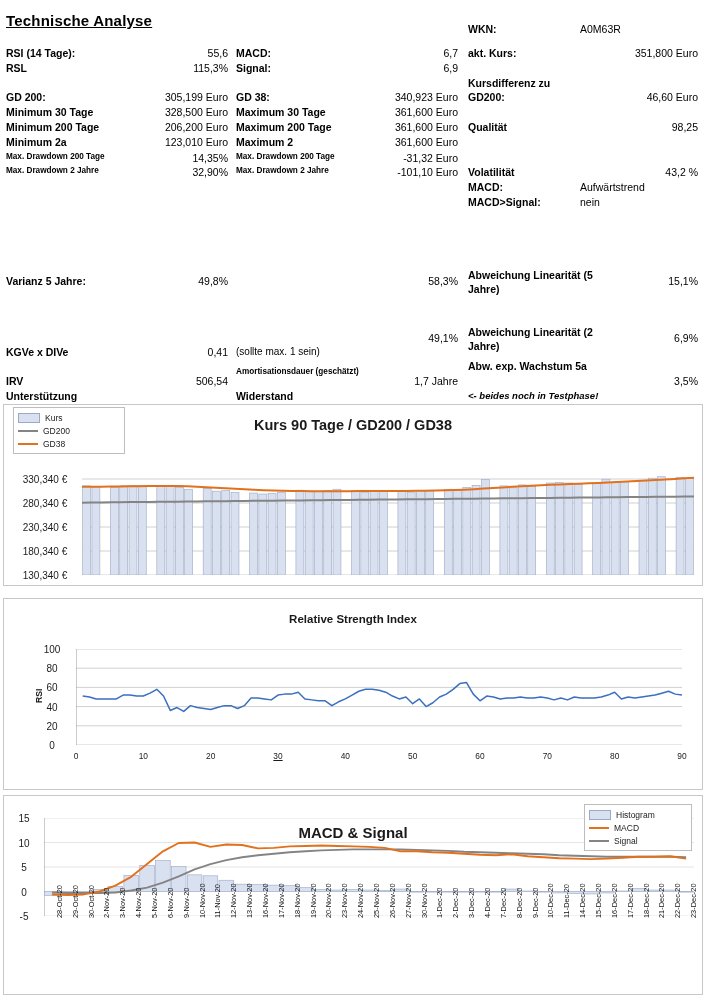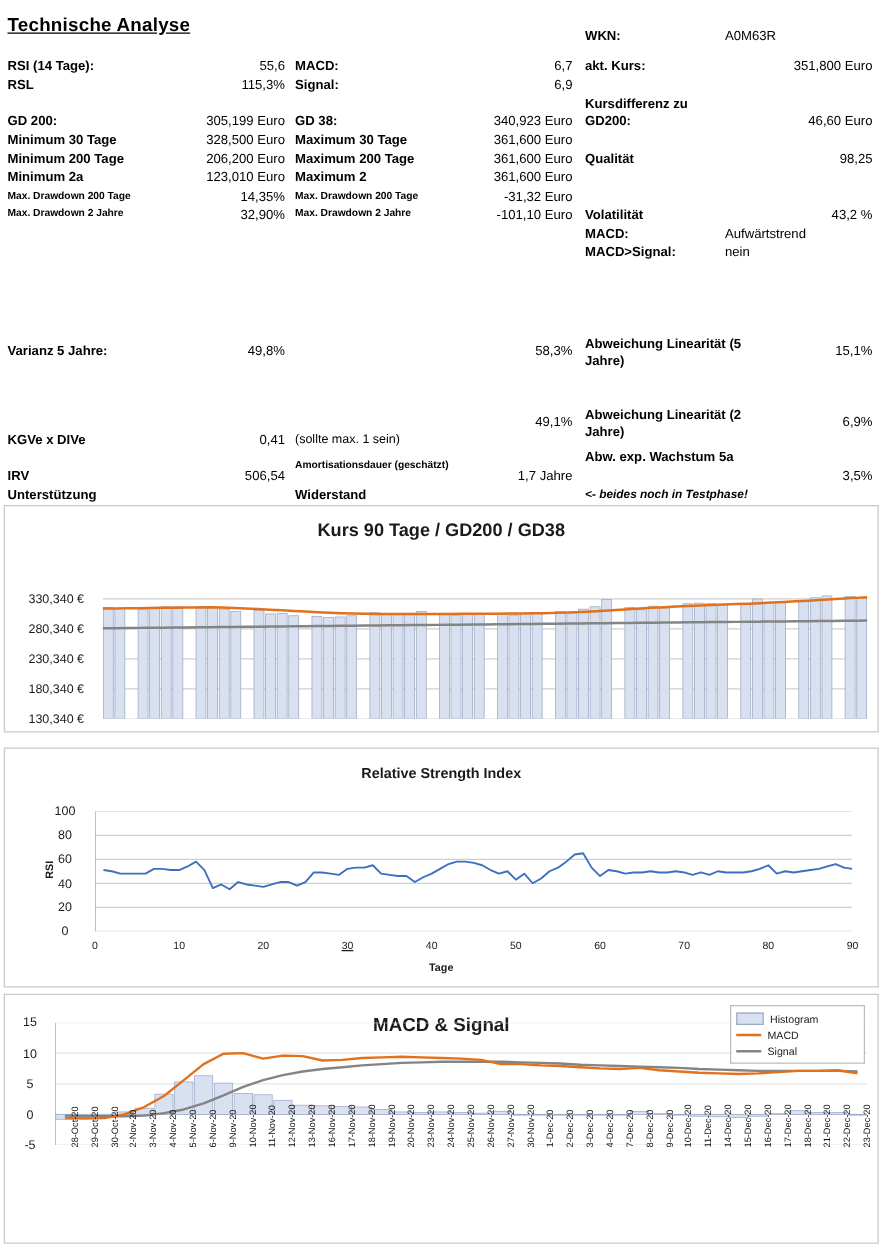--- a/index.html
+++ b/index.html
@@ -144,20 +144,34 @@
     <div class="val" style="left:580px;top:375px;width:118px;">3,5%</div>
 
     <div class="row" style="left:6px;top:390px;">Unterstützung</div>
     <div class="row" style="left:236px;top:390px;">Widerstand</div>
     <div class="ital" style="position:absolute;left:468px;top:390px;">&lt;- beides noch in Testphase!</div>
   </div>
 
   <div class="chartbox" id="chart1" style="top:404px;width:700px;height:182px;">
     <div class="ch-title" style="top:12px;font-size:14.5px;">Kurs 90 Tage / GD200 / GD38</div>
 
+    <div class="legend" id="c1legend" style="left:9px;top:2px;width:100px;">
+      <div class="lg-item">
+        <span class="lg-swatch"></span>
+        <span class="lg-txt">Kurs</span>
+      </div>
+      <div class="lg-item">
+        <span class="lg-line gray"></span>
+        <span class="lg-txt">GD200</span>
+      </div>
+      <div class="lg-item">
+        <span class="lg-line orange"></span>
+        <span class="lg-txt">GD38</span>
+      </div>
+    </div>
 
     <div id="c1ylabels">
         <div class="ylab" style="left: 8px; width: 66px; top: 69px;">330,340 €</div>
         <div class="ylab" style="left: 8px; width: 66px; top: 93px;">280,340 €</div>
         <div class="ylab" style="left: 8px; width: 66px; top: 117px;">230,340 €</div>
         <div class="ylab" style="left: 8px; width: 66px; top: 141px;">180,340 €</div>
         <div class="ylab" style="left: 8px; width: 66px; top: 165px;">130,340 €</div>
       </div>
     <div class="plot" id="c1plot" style="left:78px;top:62px;width:612px;height:108px;">
         <svg width="612" height="108">
@@ -221,21 +235,20 @@
           <rect x="603.38" y="11.68" width="7.97" height="96.32" fill="#d9e0f0" stroke="#9aa9c6" stroke-width="0.6"></rect>
           <polyline points="0.00,35.68 9.56,35.54 19.13,35.44 28.69,35.30 38.25,35.20 47.81,35.11 57.38,35.01 66.94,34.92 76.50,34.82 86.06,34.72 95.63,34.63 105.19,34.53 114.75,34.44 124.31,34.34 133.88,34.24 143.44,34.15 153.00,34.05 162.56,33.96 172.13,33.86 181.69,33.76 191.25,33.67 200.81,33.57 210.38,33.48 219.94,33.38 229.50,33.28 239.06,33.19 248.63,33.09 258.19,33.00 267.75,32.90 277.31,32.80 286.88,32.71 296.44,32.61 306.00,32.52 315.56,32.42 325.13,32.32 334.69,32.23 344.25,32.13 353.81,32.04 363.38,31.94 372.94,31.84 382.50,31.75 392.06,31.65 401.63,31.56 411.19,31.46 420.75,31.36 430.31,31.27 439.88,31.17 449.44,31.08 459.00,30.98 468.56,30.88 478.13,30.79 487.69,30.69 497.25,30.60 506.81,30.50 516.38,30.40 525.94,30.31 535.50,30.21 545.06,30.12 554.63,30.02 564.19,29.92 573.75,29.83 583.31,29.73 592.88,29.64 602.44,29.54 612.00,29.44" fill="none" stroke="#848484" stroke-width="2" stroke-linejoin="round"></polyline>
           <polyline points="0.00,19.84 9.56,19.75 19.13,19.65 28.69,19.56 38.25,19.41 47.81,19.27 57.38,19.17 66.94,19.08 76.50,18.98 86.06,18.88 95.63,19.08 105.19,19.36 114.75,19.75 124.31,20.23 133.88,20.71 143.44,21.28 153.00,21.76 162.56,22.24 172.13,22.72 181.69,23.20 191.25,23.54 200.81,23.78 210.38,23.97 219.94,24.12 229.50,24.16 239.06,24.21 248.63,24.21 258.19,24.16 267.75,24.16 277.31,24.12 286.88,24.07 296.44,24.02 306.00,23.97 315.56,23.92 325.13,23.88 334.69,23.78 344.25,23.68 353.81,23.54 363.38,23.30 372.94,23.01 382.50,22.63 392.06,22.15 401.63,21.57 411.19,21.00 420.75,20.42 430.31,19.84 439.88,19.27 449.44,18.74 459.00,18.26 468.56,17.83 478.13,17.44 487.69,17.06 497.25,16.68 506.81,16.29 516.38,15.91 525.94,15.52 535.50,15.04 545.06,14.56 554.63,14.08 564.19,13.60 573.75,13.03 583.31,12.45 592.88,11.88 602.44,11.30 612.00,10.72" fill="none" stroke="#e2711d" stroke-width="2" stroke-linejoin="round"></polyline>
         </svg>
       </div>
   </div>
 
   <div class="chartbox" id="chart2" style="top:598px;width:700px;height:192px;">
     <div class="ch-title" style="top:14px;font-size:11.5px;">Relative Strength Index</div>
     <div class="axname" style="left:30px;top:104px;transform:rotate(-90deg);transform-origin:left top;">RSI</div>
-    <div class="axname" style="left:0;top:170px;width:100%;text-align:center;">Tage</div>
     <div id="c2ylabels">
         <div class="ylab" style="left: 34px; width: 28px; top: 141px;">0</div>
         <div class="ylab" style="left: 34px; width: 28px; top: 121.8px;">20</div>
         <div class="ylab" style="left: 34px; width: 28px; top: 102.6px;">40</div>
         <div class="ylab" style="left: 34px; width: 28px; top: 83.4px;">60</div>
         <div class="ylab" style="left: 34px; width: 28px; top: 64.2px;">80</div>
         <div class="ylab" style="left: 34px; width: 28px; top: 45px;">100</div>
       </div>
     <div id="c2xlabels">
         <div class="xlab" style="left: 58px; width: 28px; top: 152px;">0</div>
@@ -273,21 +286,21 @@
           <line x1="-4" y1="57.599999999999994" x2="0" y2="57.599999999999994" stroke="#9a9a9a" stroke-width="1"></line>
           <line x1="-4" y1="38.400000000000006" x2="0" y2="38.400000000000006" stroke="#9a9a9a" stroke-width="1"></line>
           <line x1="-4" y1="19.19999999999999" x2="0" y2="19.19999999999999" stroke="#9a9a9a" stroke-width="1"></line>
           <line x1="-4" y1="0" x2="0" y2="0" stroke="#9a9a9a" stroke-width="1"></line>
           <polyline points="6.73,47.04 13.47,48.00 20.20,49.92 26.93,49.92 33.67,49.92 40.40,49.92 47.13,46.08 53.87,46.08 60.60,47.04 67.33,47.04 74.07,44.16 80.80,40.32 87.53,47.04 94.27,61.44 101.00,58.56 107.73,62.40 114.47,56.64 121.20,58.56 127.93,59.52 134.67,60.48 141.40,58.56 148.13,56.64 154.87,56.64 161.60,59.52 168.33,56.64 175.07,48.96 181.80,48.96 188.53,49.92 195.27,50.88 202.00,46.08 208.73,45.12 215.47,45.12 222.20,43.20 228.93,49.92 235.67,50.88 242.40,51.84 249.13,51.84 255.87,56.64 262.60,52.80 269.33,49.92 276.07,46.08 282.80,42.24 289.53,40.32 296.27,40.32 303.00,41.28 309.73,43.20 316.47,47.04 323.20,49.92 329.93,48.00 336.67,54.72 343.40,49.92 350.13,57.60 356.87,53.76 363.60,48.00 370.33,45.12 377.07,40.32 383.80,34.56 390.53,33.60 397.27,45.12 404.00,51.84 410.73,47.04 417.47,48.00 424.20,49.92 430.93,48.96 437.67,48.96 444.40,48.00 451.13,48.96 457.87,48.96 464.60,48.00 471.33,48.96 478.07,50.88 484.80,48.96 491.53,50.88 498.27,48.00 505.00,48.96 511.73,48.96 518.47,48.96 525.20,48.00 531.93,46.08 538.67,43.20 545.40,49.92 552.13,48.00 558.87,48.96 565.60,48.00 572.33,47.04 579.07,46.08 585.80,44.16 592.53,42.24 599.27,45.12 606.00,46.08" fill="none" stroke="#3b6fbf" stroke-width="1.5" stroke-linejoin="round"></polyline>
         </svg>
       </div>
   </div>
 
   <div class="chartbox" id="chart3" style="top:795px;width:700px;height:200px;">
-    <div class="ch-title" style="top:16px;font-size:15px;">MACD &amp; Signal</div>
+    <div class="ch-title" style="top:28px;font-size:15px;">MACD &amp; Signal</div>
 
     <div class="legend" id="c3legend" style="right:10px;top:8px;width:96px;">
       <div class="lg-item">
         <span class="lg-swatch"></span>
         <span class="lg-txt">Histogram</span>
       </div>
       <div class="lg-item">
         <span class="lg-line orange"></span>
         <span class="lg-txt">MACD</span>
       </div>

